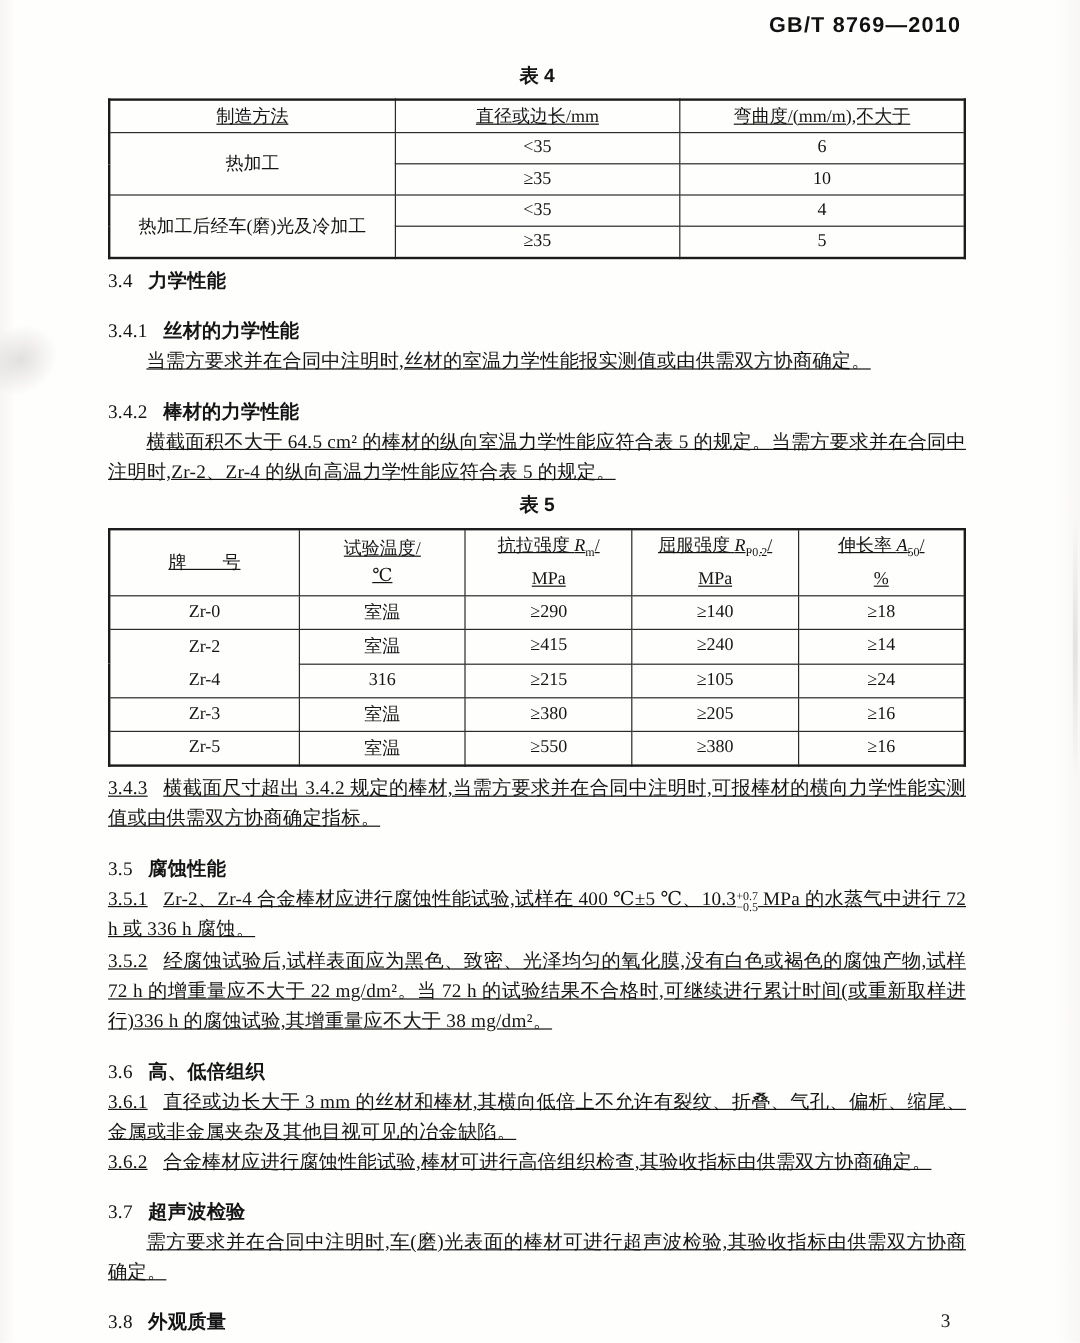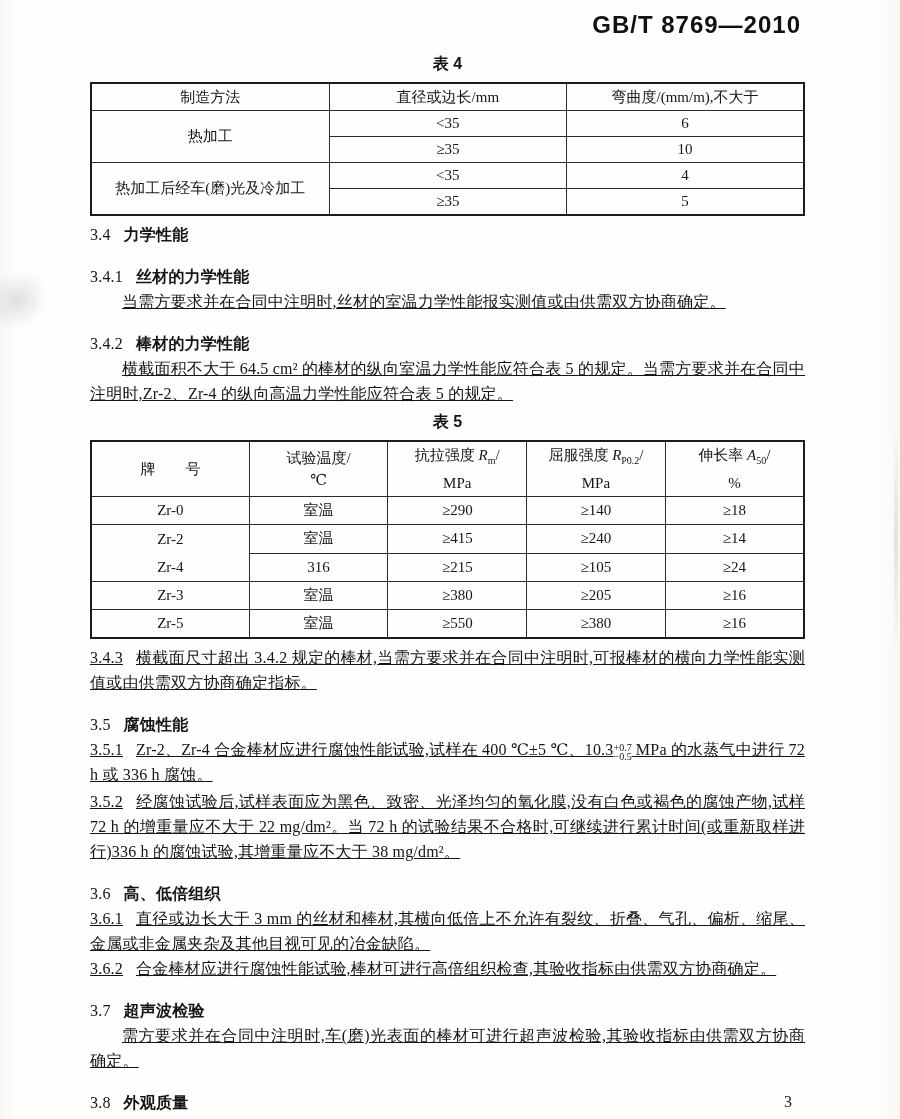--- a/index.html
+++ b/index.html
@@ -13,21 +13,21 @@
   
   .smudge-left{position:absolute;left:-18px;top:270px;width:70px;height:60px;
     background:radial-gradient(ellipse at center,rgba(150,145,140,.28),rgba(150,145,140,0) 65%);
     transform:rotate(-35deg);pointer-events:none;}
   .smudge-right{position:absolute;right:2px;top:430px;width:4px;height:220px;
     background:linear-gradient(rgba(160,160,160,0),rgba(160,160,160,.25),rgba(160,160,160,0));pointer-events:none;}
 
   .gb-header{
     position:absolute;top:11px;right:99px;
     font-family:"Liberation Sans","DejaVu Sans",sans-serif;
-    font-weight:bold;font-size:24px;letter-spacing:1px;color:#111;
+    font-weight:bold;font-size:18px;letter-spacing:1px;color:#111;
   }
 
   .content{position:absolute;left:90px;top:52px;width:715px;}
 
   .tbl-title{
     text-align:center;font-family:Liberation Sans, sans-serif;
     font-weight:bold;font-size:16px;height:24px;line-height:24px;
   }
   .tbl-title.t5{margin-top:4px;}
 
@@ -37,21 +37,21 @@
      font-size:15px;padding:0 4px;color:#151515;}
   .t4 td{height:25px;}
   .t4 tr.hd td{height:26px;}
   .t4 col.c1{width:33.4%}.t4 col.c2{width:33.3%}.t4 col.c3{width:33.3%}
   .t5 col.g{width:22.2%}.t5 col.c{width:19.45%}
   .t5 tr.hd td{height:54px;line-height:22px;}
   .t5 td{height:27px;}
   .grade-stack div{line-height:28px;}
   .vname{font-style:italic;font-family:"Liberation Serif",serif;}
   sub.small{font-size:10px;}
-  .hd td{font-size:15px;}
+  .hd td{font-size:15px;text-decoration:underline;}
 
   .sec{line-height:25px;font-size:16px;text-align:justify;letter-spacing:.2px;}
   .heading{margin-top:17px;white-space:nowrap;text-align:left;}
   .heading .num{font-family:"Liberation Serif",serif;margin-right:13px;}
   .heading .ttl{font-family:Liberation Sans, sans-serif;font-weight:bold;}
   .para{margin:0;text-decoration:underline;}
   .para .num{margin-right:13px;}
   .para.indent{text-indent:2em;}
   .mt2{margin-top:2px;} .mt6{margin-top:6px;}
 

